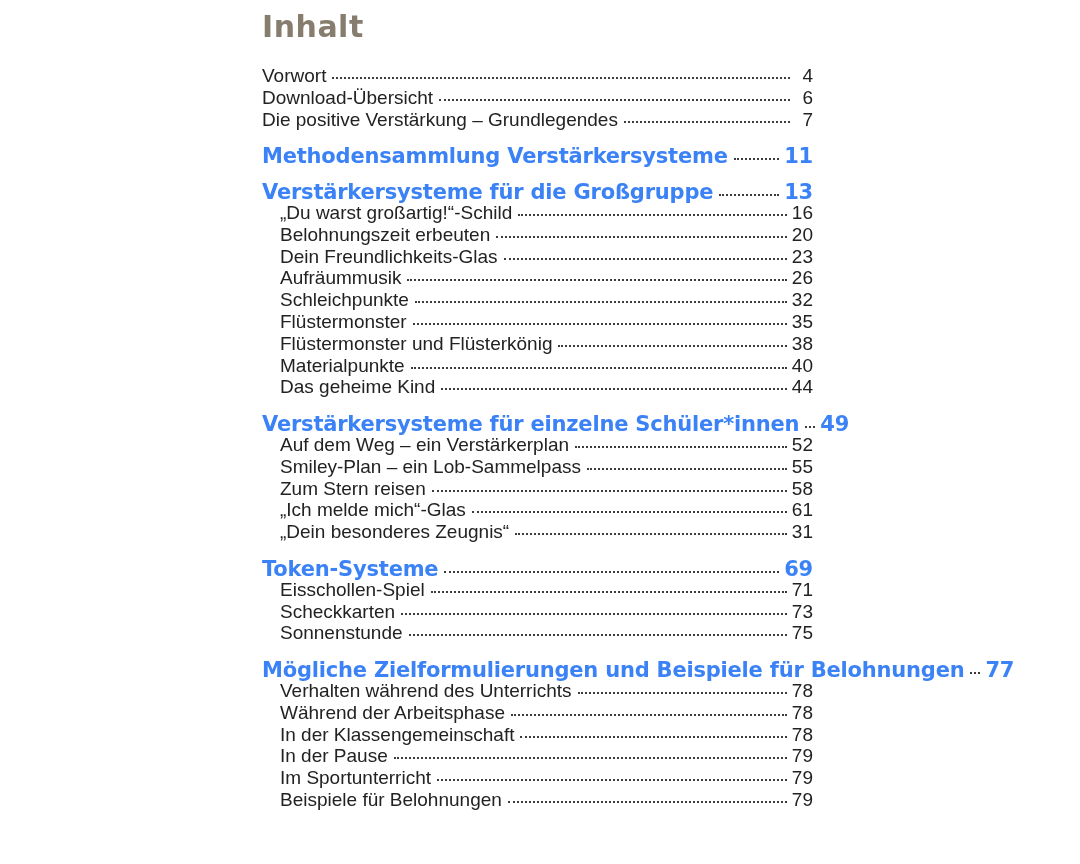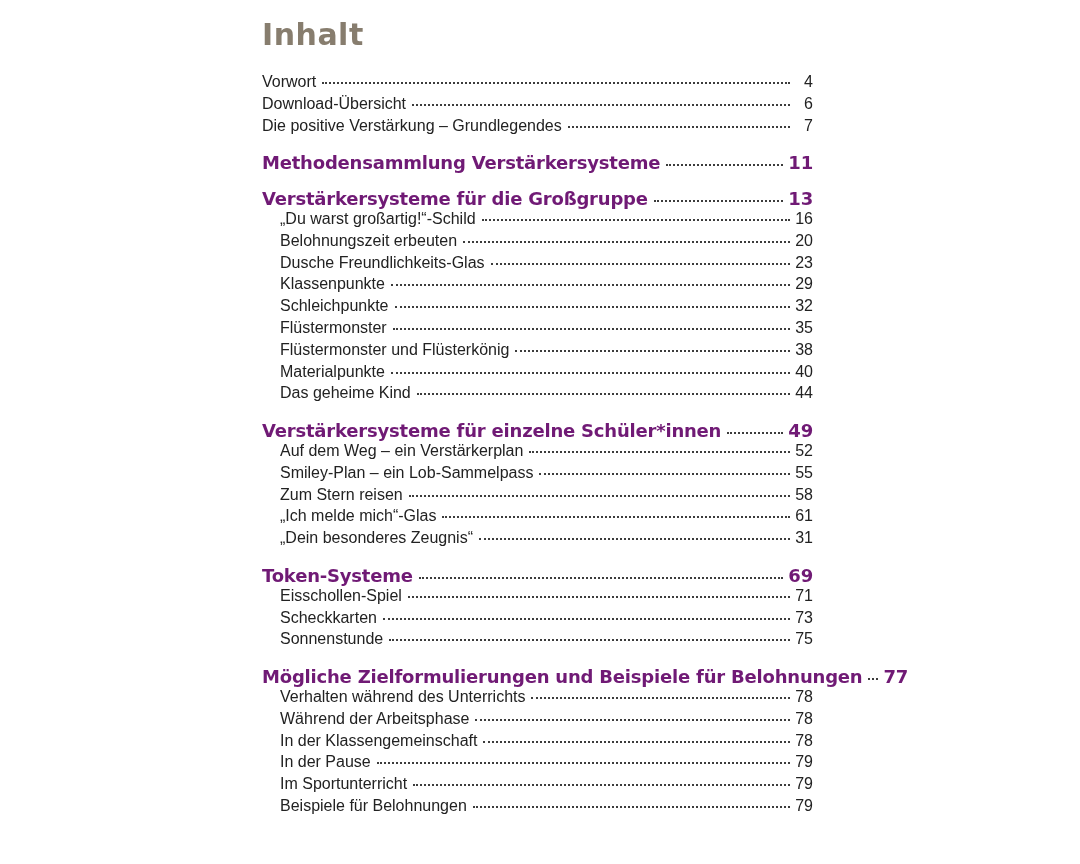--- a/index.html
+++ b/index.html
@@ -7,48 +7,48 @@
     padding: 0;
     background: #ffffff;
     width: 1080px;
     height: 864px;
     overflow: hidden;
     font-family: "Liberation Sans", sans-serif;
   }
   .page {
     position: absolute;
     left: 262px;
-    top: 12px;
+    top: 4px;
     width: 551px;
   }
   .title {
     font-family: "DejaVu Sans", sans-serif;
     font-size: 30px;
     font-weight: 700;
     color: #877d6e;
     letter-spacing: 0.5px;
     margin: 6px 0 22px 0;
     line-height: 1.1;
   }
   .toc-group {
     margin-bottom: 14px;
   }
   .toc-group:last-child { margin-bottom: 0; }
   .toc-row {
     display: flex;
     align-items: baseline;
     height: 21.8px;
-    font-size: 16px;
+    font-size: 19px;
     color: #222222;
   }
   .toc-row.header {
     font-family: "DejaVu Sans", sans-serif;
     font-weight: 700;
-    font-size: 18px;
-    color: #701a75;
+    font-size: 21px;
+    color: #3b82f6;
     letter-spacing: -0.2px;
   }
   .toc-row.indent {
     padding-left: 18px;
     justify-content: center;
   }
   .toc-label {
     white-space: nowrap;
     flex: 0 0 auto;
   }
@@ -106,28 +106,28 @@
           <span class="toc-label">„Du warst großartig!“-Schild</span>
           <span class="toc-leader"></span>
           <span class="toc-page-num">16</span>
         </div>
         <div class="toc-row indent">
           <span class="toc-label">Belohnungszeit erbeuten</span>
           <span class="toc-leader"></span>
           <span class="toc-page-num">20</span>
         </div>
         <div class="toc-row indent">
-          <span class="toc-label">Dusche Freundlichkeits-Glas</span>
+          <span class="toc-label">Dein Freundlichkeits-Glas</span>
           <span class="toc-leader"></span>
           <span class="toc-page-num">23</span>
         </div>
         <div class="toc-row indent">
-          <span class="toc-label">Klassenpunkte</span>
-          <span class="toc-leader"></span>
-          <span class="toc-page-num">29</span>
+          <span class="toc-label">Aufräummusik</span>
+          <span class="toc-leader"></span>
+          <span class="toc-page-num">26</span>
         </div>
         <div class="toc-row indent">
           <span class="toc-label">Schleichpunkte</span>
           <span class="toc-leader"></span>
           <span class="toc-page-num">32</span>
         </div>
         <div class="toc-row indent">
           <span class="toc-label">Flüstermonster</span>
           <span class="toc-leader"></span>
           <span class="toc-page-num">35</span>

